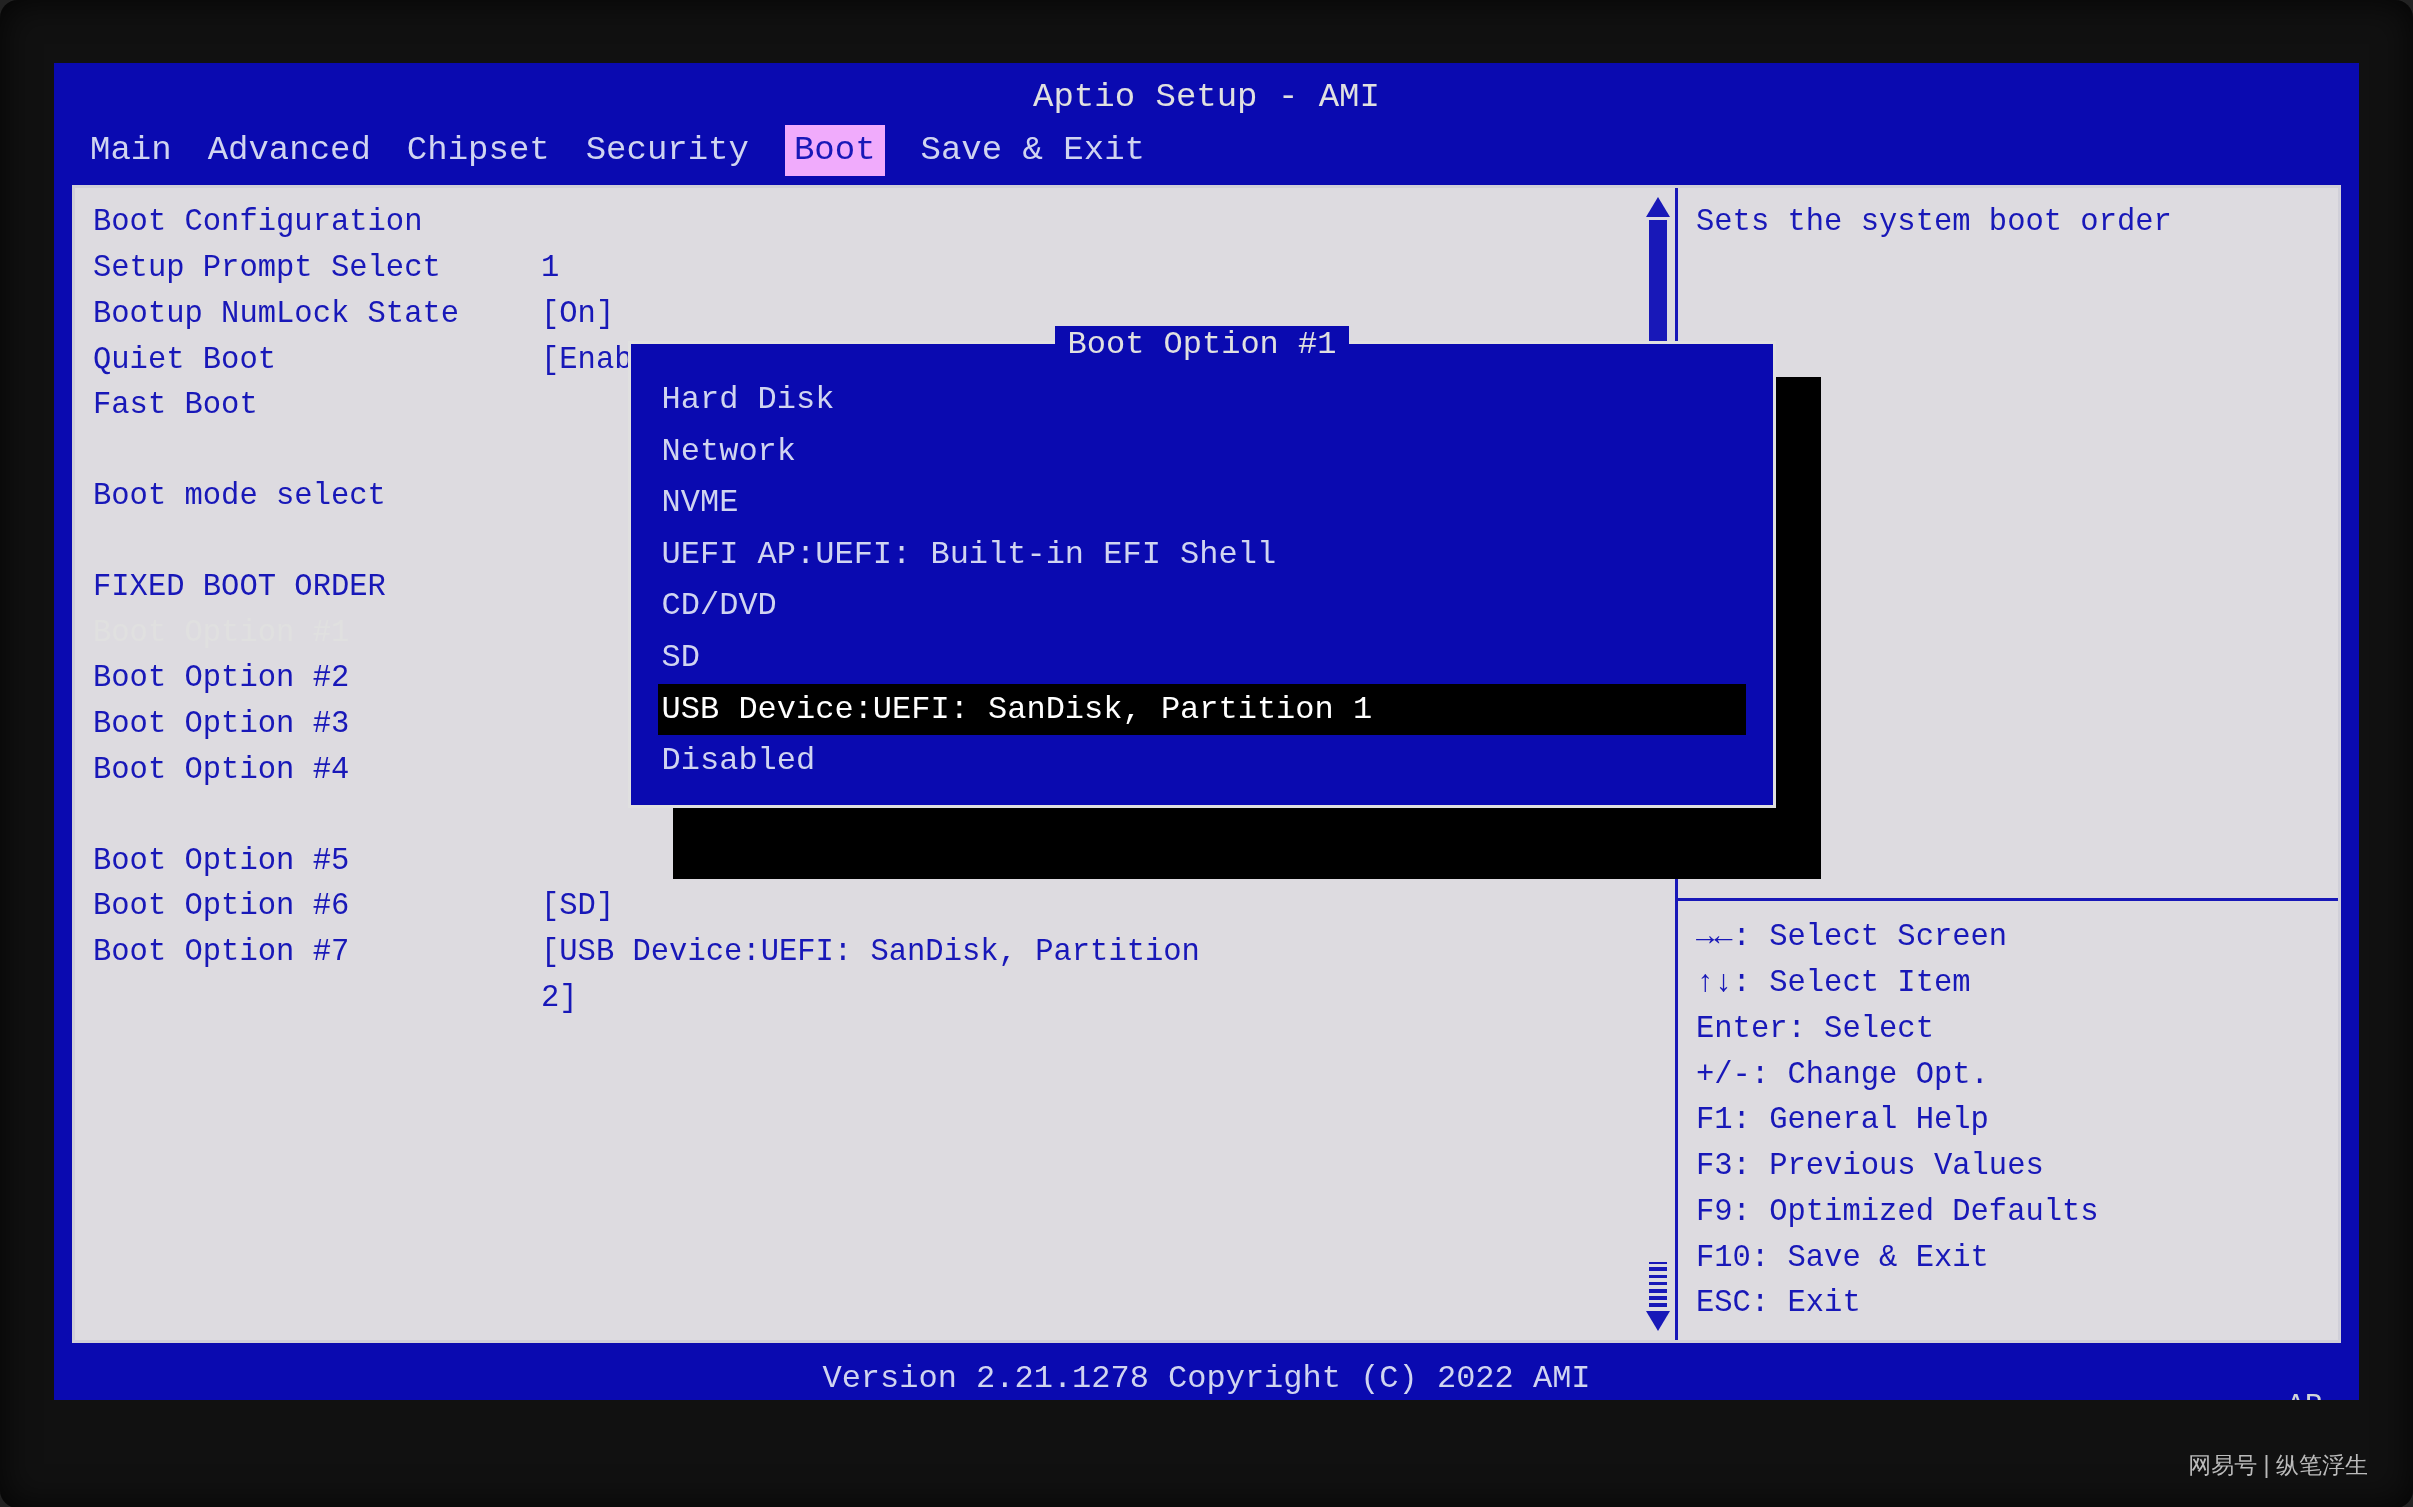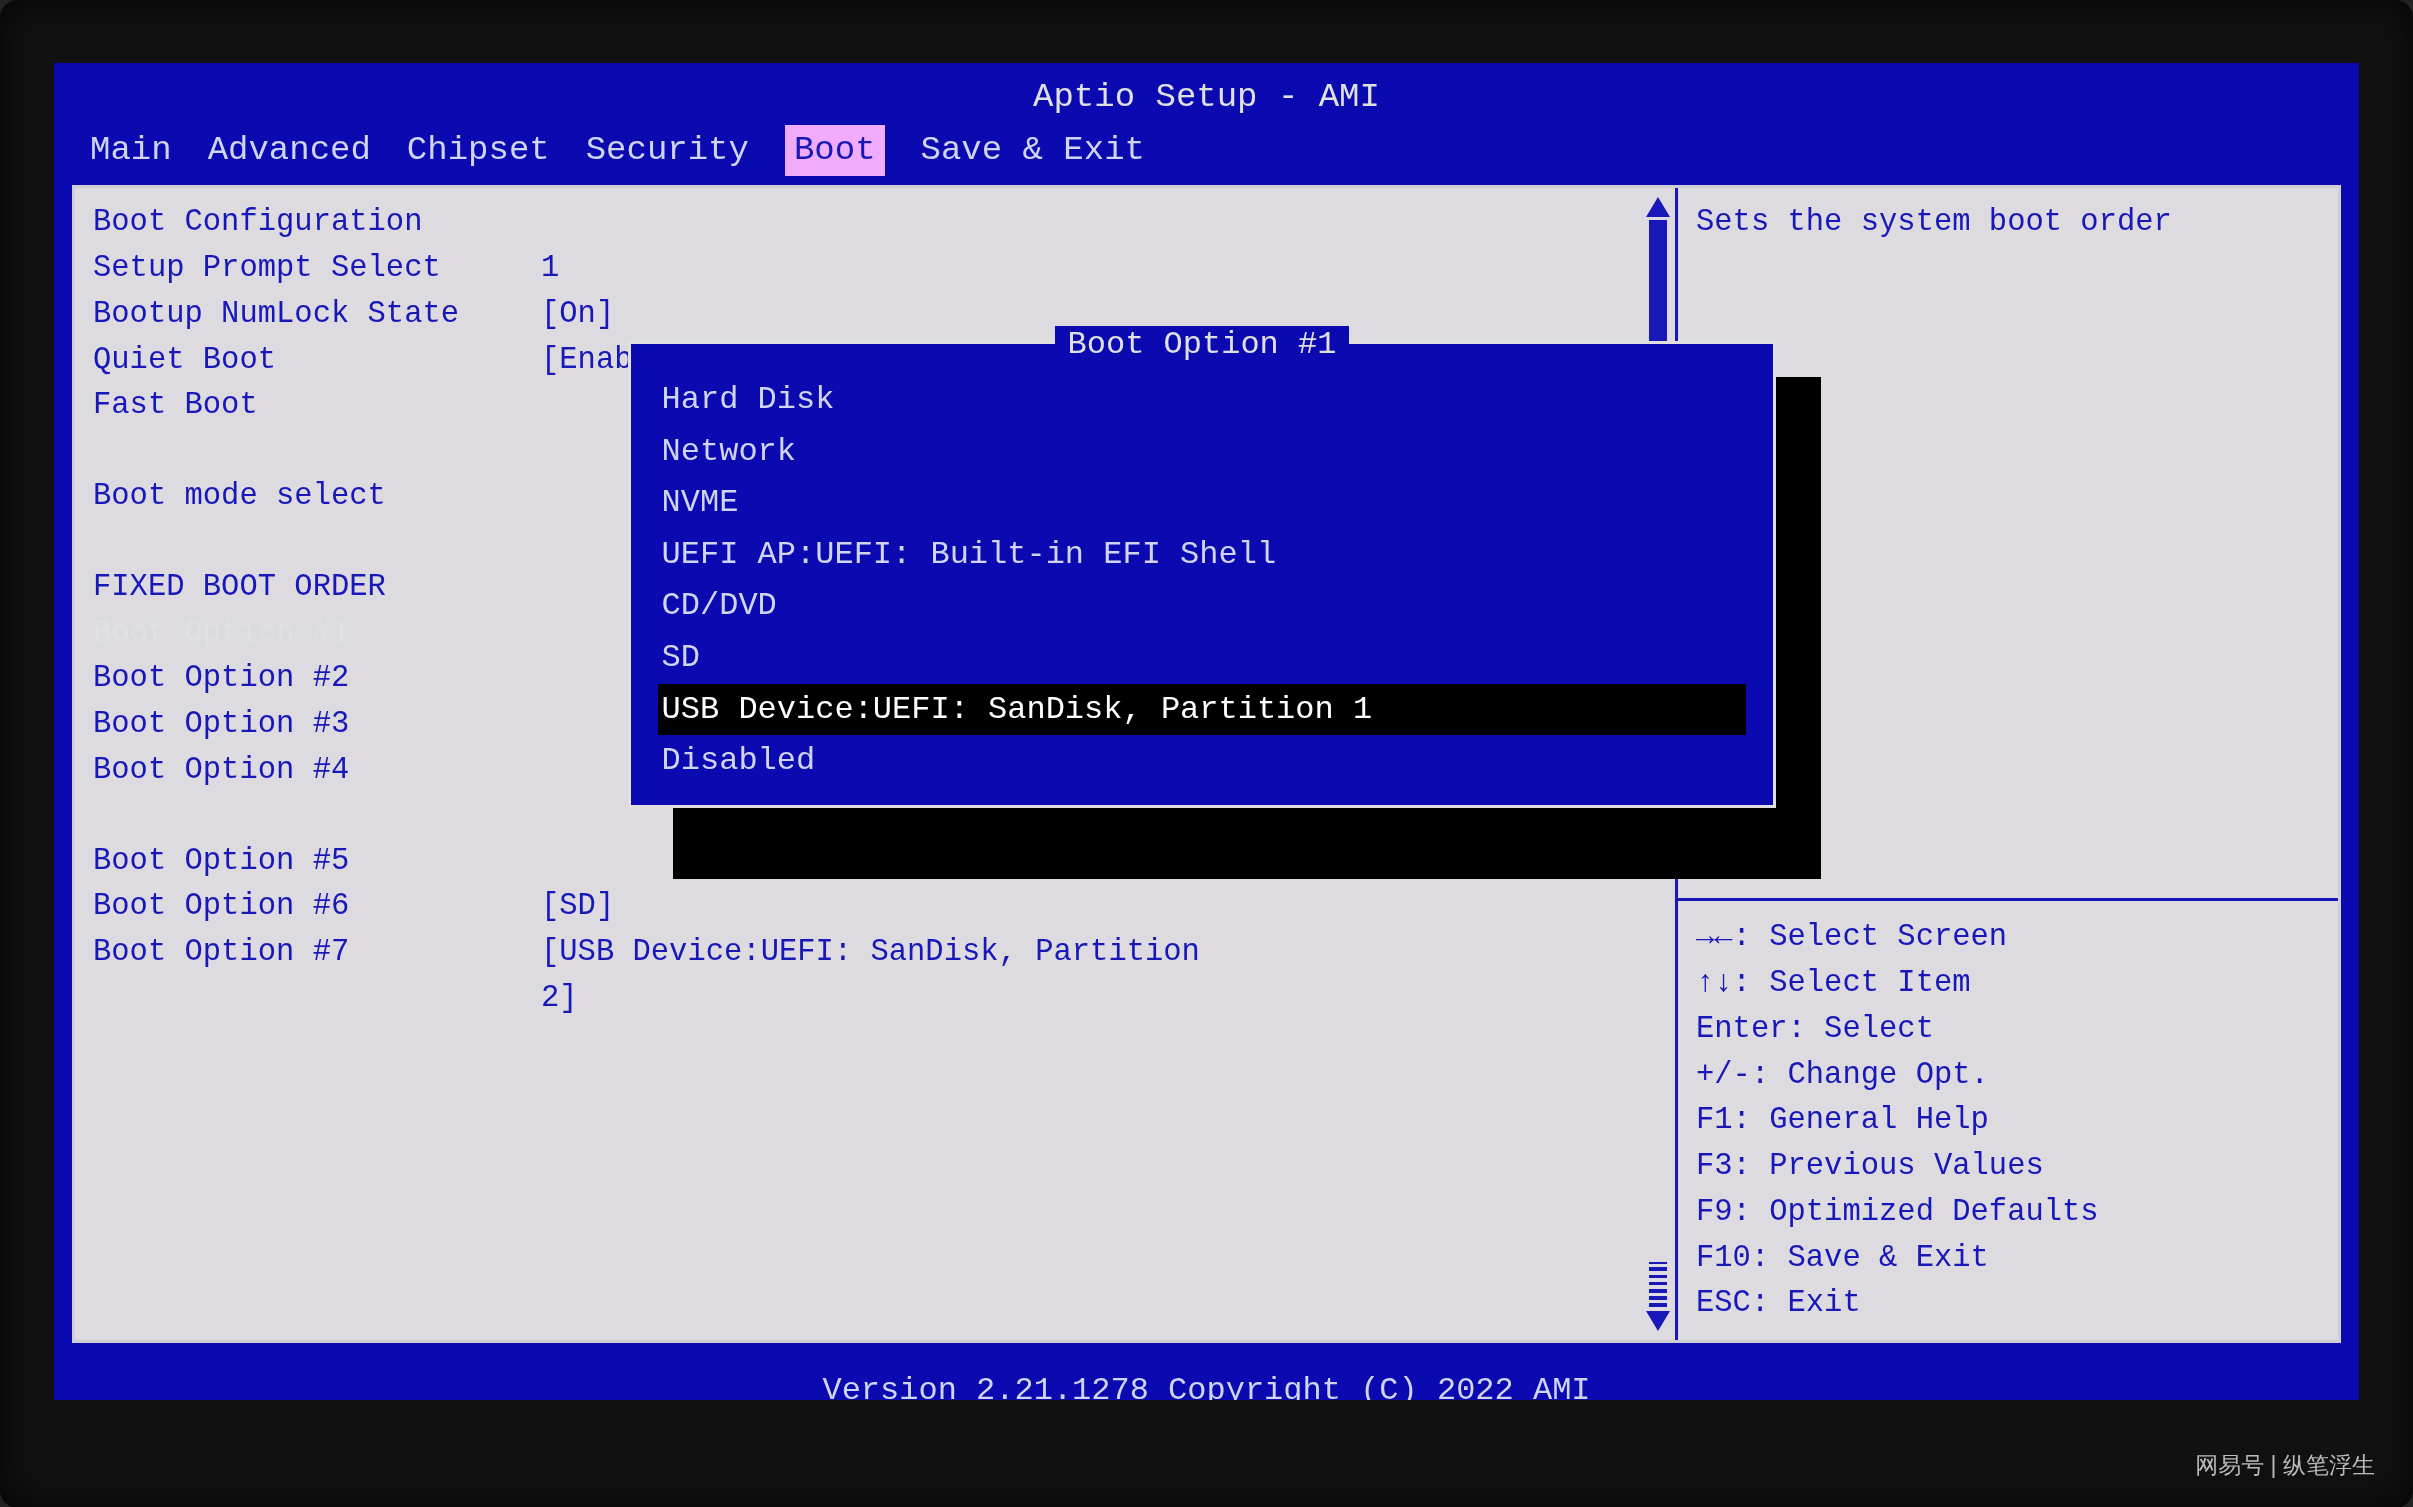--- a/index.html
+++ b/index.html
@@ -155,32 +155,31 @@
     background: #000;
     color: #fff;
   }
   .footer {
     width: 100%;
     color: #d0d4f0;
     text-align: center;
     padding: 12.6px 0 0 0;
     font-size: 32px;
     position: relative;
-    margin-top: 12px;
   }
   .ab-tag {
     position: absolute;
     right: 36px;
     bottom: -27px;
     color: #d0d4d8;
     font-size: 30.5px;
   }
   .watermark {
     position: absolute;
-    right: 38px;
+    right: 45px;
     bottom: 27px;
     color: #bbb;
     font-size: 23px;
     font-family: sans-serif;
   }
   .blank-row { height: 45px; }
 </style>
 </head>
 <body>
 

